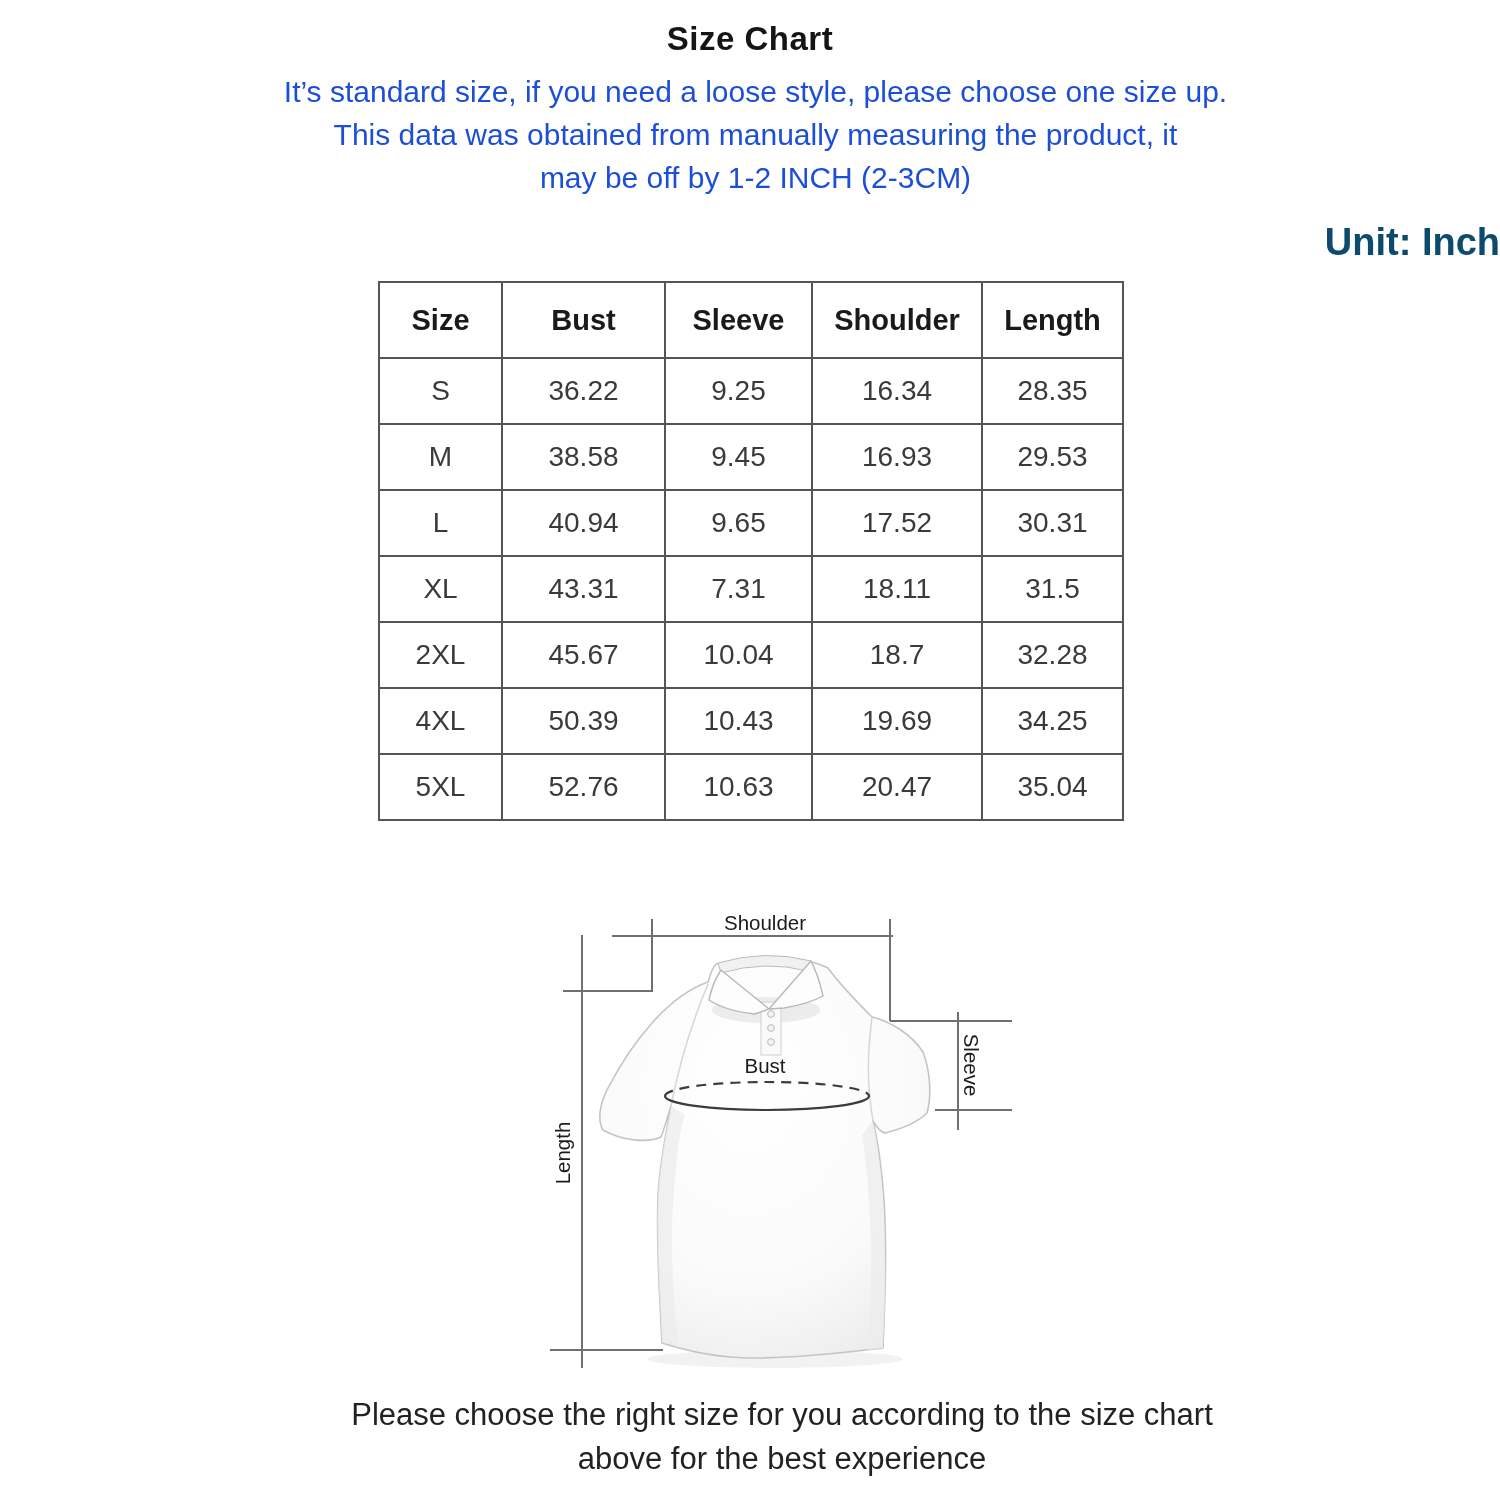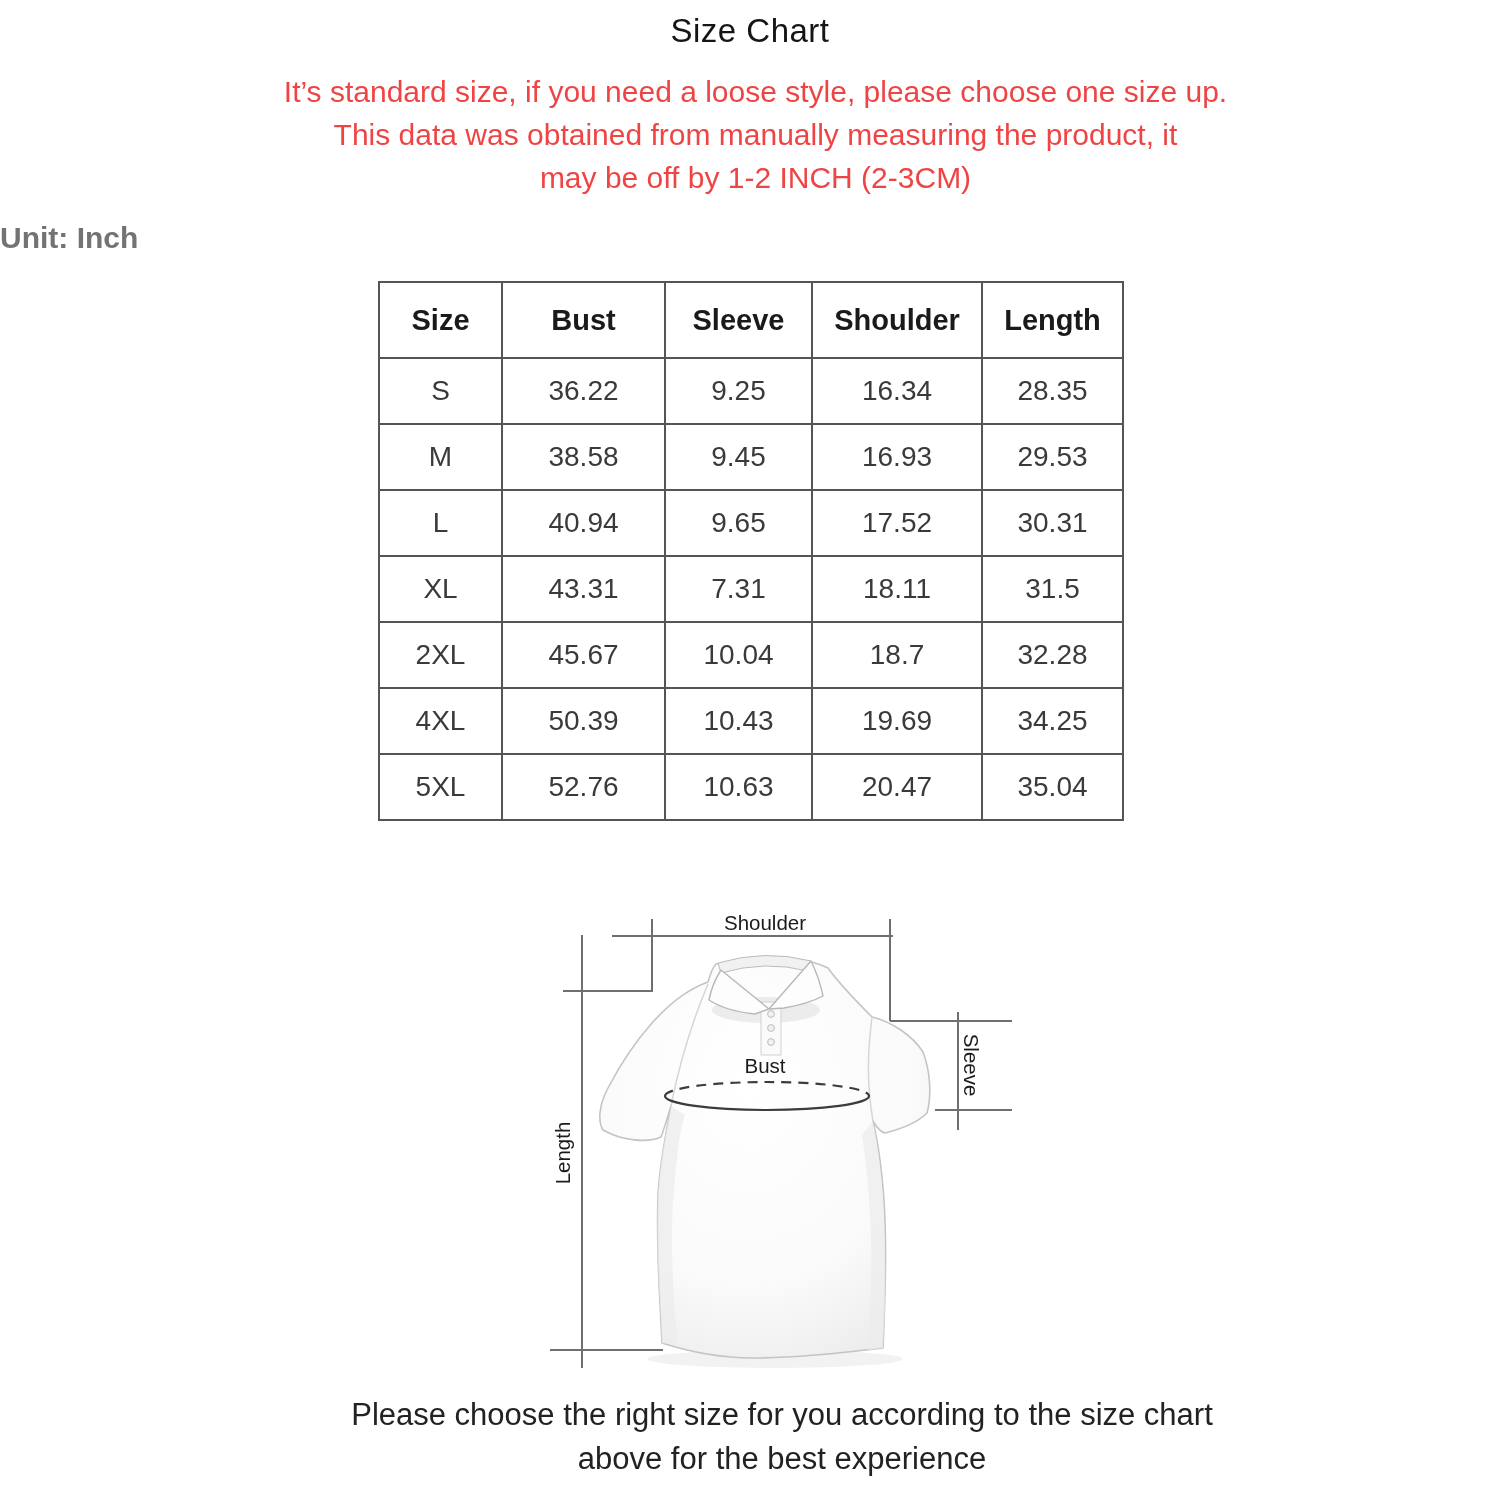--- a/index.html
+++ b/index.html
@@ -10,43 +10,43 @@
   }
   .page {
     position:relative;
     width:1500px;
     height:1500px;
     background:#ffffff;
     overflow:hidden;
   }
   .page-title {
     position:absolute;
-    top:12px; left:0; width:100%;
+    top:20px; left:0; width:100%;
     text-align:center;
     font-size:33px;
-    font-weight:400;
+    font-weight:700;
     color:#151515;
     letter-spacing:0.5px;
   }
   .desc {
     position:absolute;
     top:70px; left:0; width:100%;
     text-align:center;
     font-size:30px;
     line-height:43px;
-    color:#ef4444;
+    color:#1d4ed8;
     padding-left:11px;
   }
   .unit-label {
     position:absolute;
     top:221px; left:0; width:100%;
-    text-align:left;
-    font-size:30px;
+    text-align:right;
+    font-size:38px;
     font-weight:700;
-    color:#737373;
+    color:#0c4a6e;
   }
   table.size-table {
     position:absolute;
     left:378px; top:281px;
     width:744px;
     border-collapse:collapse;
     table-layout:fixed;
   }
   .size-table th, .size-table td {
     border:2px solid #555555;

